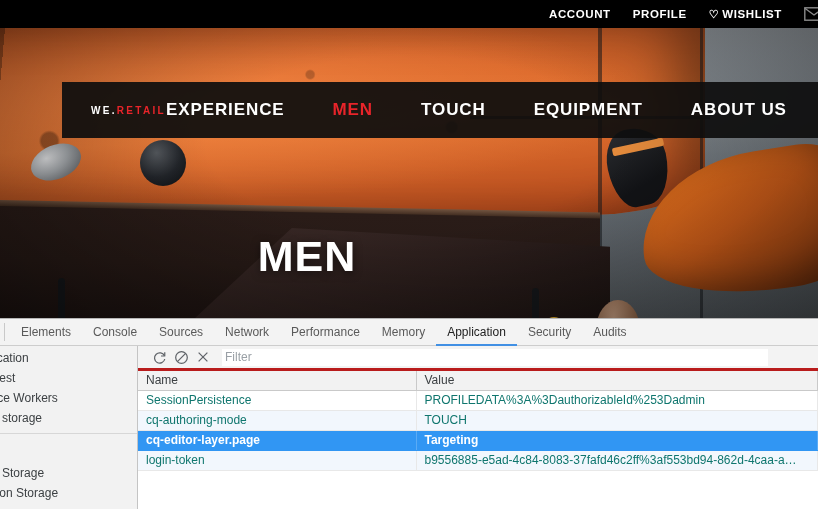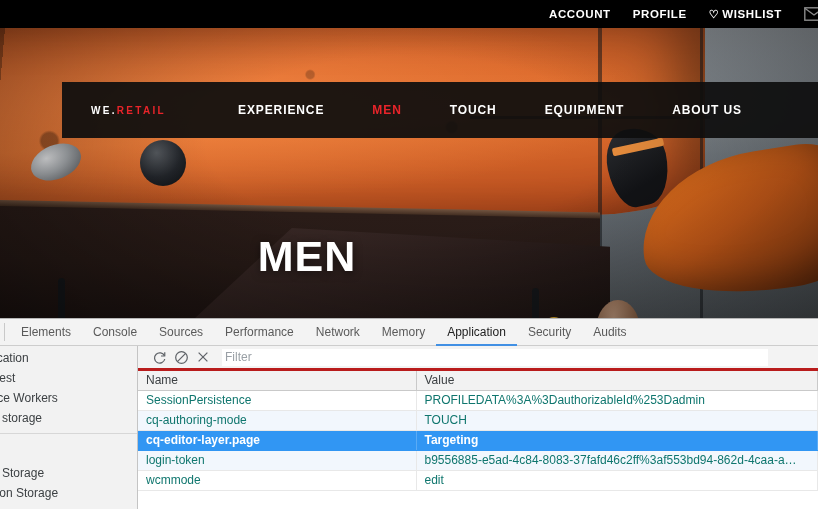--- a/index.html
+++ b/index.html
@@ -154,21 +154,21 @@
     letter-spacing: 2.3px;
     white-space: nowrap;
   }
   #brand .we { color:#ffffff; }
   #brand .retail { color:#e8242a; }
   #navlinks {
     margin-left: auto; display:flex; align-items:center;
   }
   .navlink {
     color:#ffffff;
-    font-size: 12px;
+    font-size: 17px;
     font-weight: bold;
     letter-spacing: 0.9px;
     margin-right: 48px;
     white-space:nowrap;
     text-decoration:none;
   }
   .navlink.active { color:#e8242a; }
   .navlink:last-child { margin-right: 76px; text-align: right; }
 
   
@@ -365,22 +365,22 @@
 
   <div id="hero-title">MEN</div>
 </div>
 
 <div id="devtools">
 
   <div id="dt-tabbar">
     <div class="dt-tab">Elements</div>
     <div class="dt-tab">Console</div>
     <div class="dt-tab">Sources</div>
+    <div class="dt-tab">Network</div>
     <div class="dt-tab">Performance</div>
-    <div class="dt-tab">Network</div>
     <div class="dt-tab">Memory</div>
     <div class="dt-tab active">Application</div>
     <div class="dt-tab">Security</div>
     <div class="dt-tab">Audits</div>
   </div>
 
   <div id="dt-body">
 
     <div id="dt-sidebar">
       <div class="side-item">Application</div>
@@ -434,22 +434,18 @@
             <td>TOUCH</td>
           </tr>
           <tr class="selected">
             <td>cq-editor-layer.page</td>
             <td>Targeting</td>
           </tr>
           <tr>
             <td>login-token</td>
             <td>b9556885-e5ad-4c84-8083-37fafd46c2ff%3af553bd94-862d-4caa-a…</td>
           </tr>
-          <tr>
-            <td>wcmmode</td>
-            <td>edit</td>
-          </tr>
         </tbody>
       </table>
 
     </div>
   </div>
 </div>
 
 </body></html>

